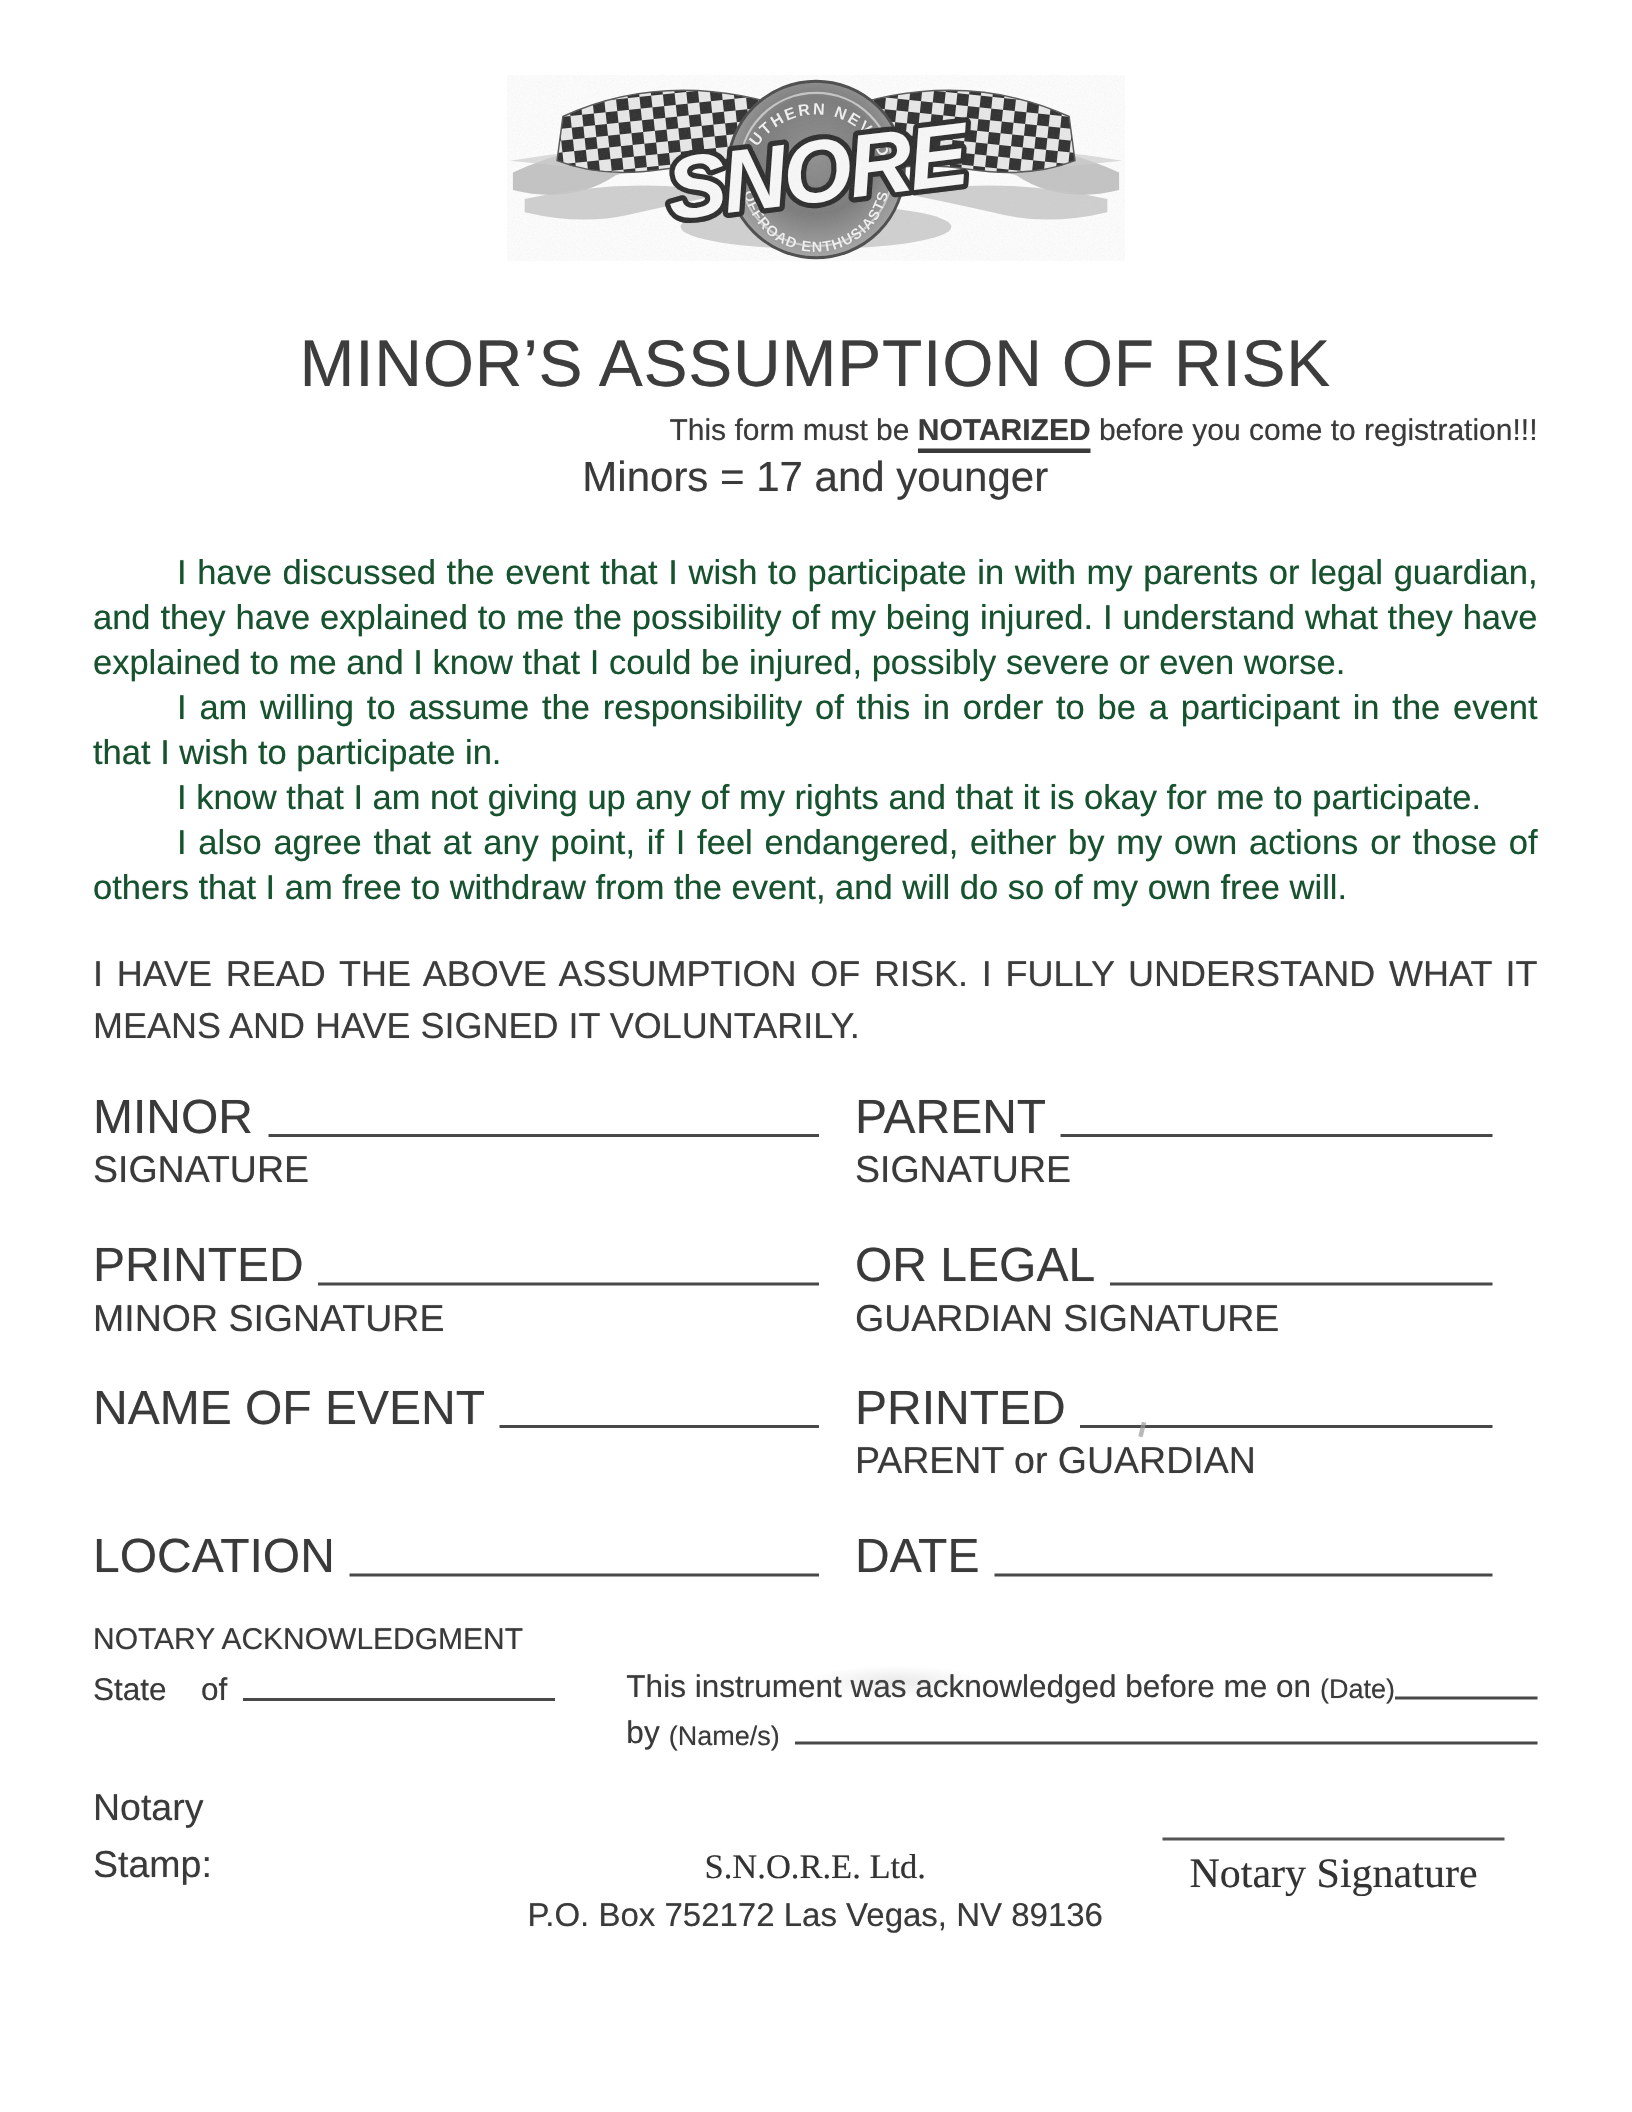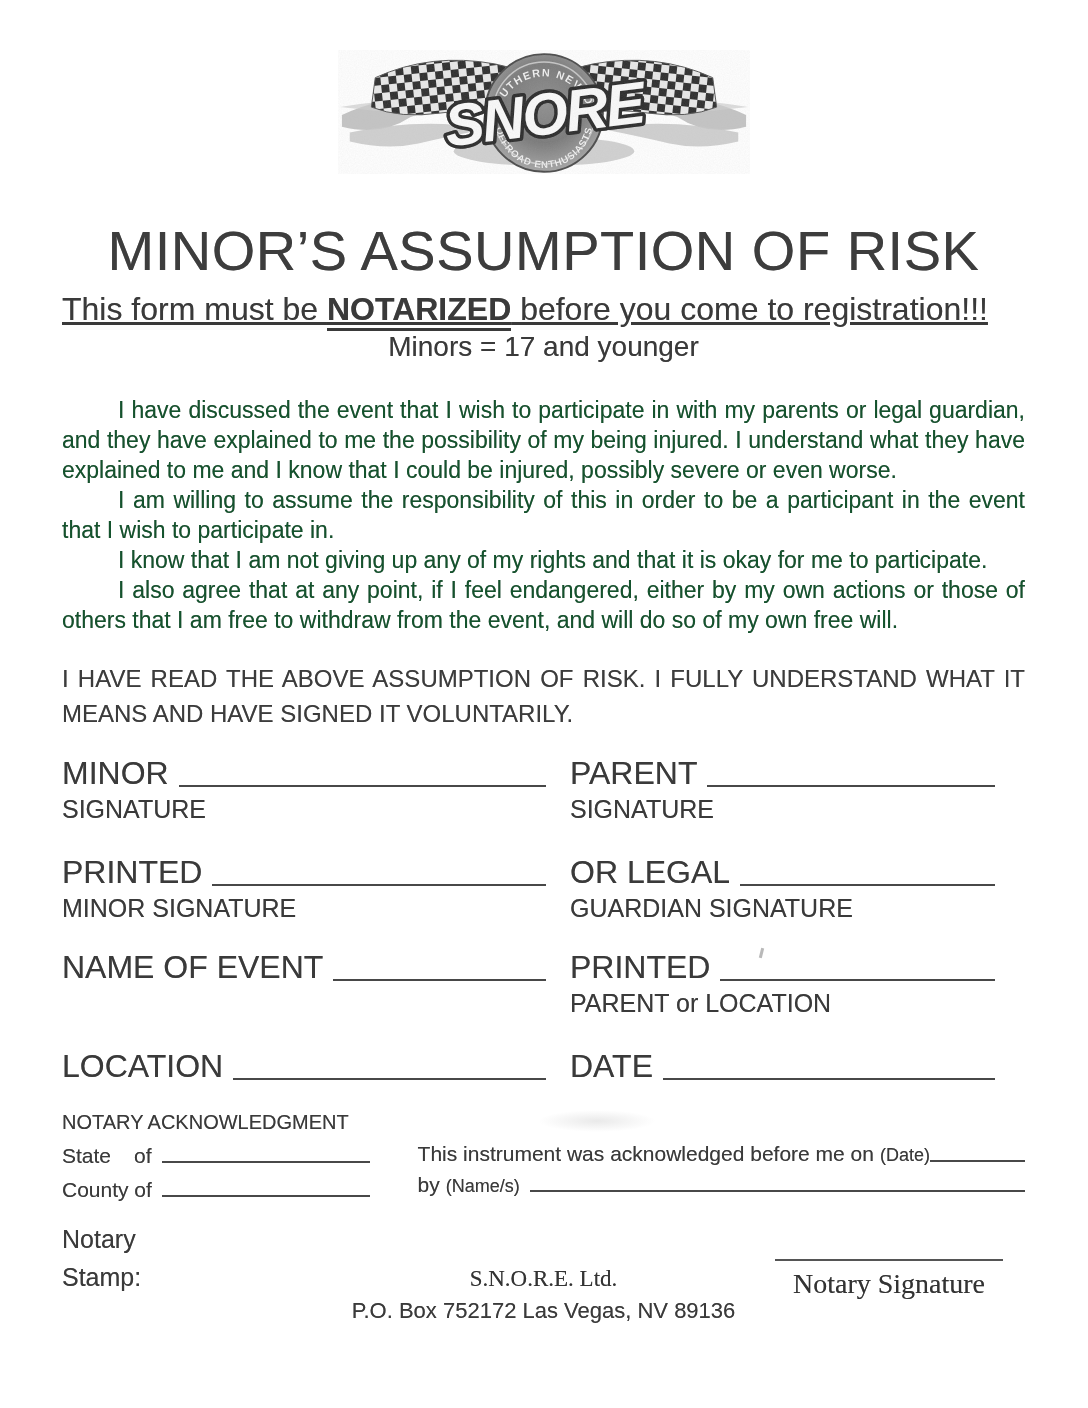--- a/index.html
+++ b/index.html
@@ -3,22 +3,22 @@
 <meta charset="utf-8">
 <style>
   html,body{margin:0;padding:0;background:#ffffff;}
   .page{
     width:1088px;height:1408px;background:#ffffff;position:relative;
     font-family:"Liberation Sans","DejaVu Sans",sans-serif;color:#3a3a3a;
     box-sizing:border-box;padding:50px 63px 0 62px;overflow:hidden;
     text-shadow:0 0 .5px rgba(58,58,58,.55);
   }
   .logo-wrap{text-align:center;height:124px;}
-  .title{font-size:56px;font-weight:400;text-align:center;margin:44px 0 0;letter-spacing:.5px;color:#3d3d3d;}
-  .notice{font-size:32px;text-align:left;margin-top:8px;text-decoration:underline;}
+  .title{font-size:44px;font-weight:400;text-align:center;margin:44px 0 0;letter-spacing:.5px;color:#3d3d3d;}
+  .notice{font-size:20px;text-align:right;margin-top:8px;}
   .notice b{font-weight:700;border-bottom:3px solid #3a3a3a;padding-bottom:1px;}
   .minors{font-size:28px;text-align:center;margin-top:3px;}
   .paras{margin-top:32px;}
   .paras p{font-size:23px;line-height:30px;margin:0;text-align:justify;text-indent:56px;color:#14532d;}
   .statement{font-size:24px;line-height:35px;margin-top:26px;text-align:justify;color:#3c3c3c;}
   .frow{display:flex;}
   .fcol-l{width:508px;padding-right:24px;box-sizing:border-box;}
   .fcol-r{flex:1;padding-right:30px;box-sizing:border-box;}
   .fline{display:flex;align-items:flex-end;font-size:32px;}
   .flabel{white-space:nowrap;}
@@ -168,21 +168,21 @@
       <div class="fline">
         <span class="flabel">NAME OF EVENT</span>
         <span class="blank"></span>
       </div>
     </div>
     <div class="fcol-r">
       <div class="fline">
         <span class="flabel">PRINTED</span>
         <span class="blank"></span>
       </div>
-      <div class="fsub">PARENT or LOCATION</div>
+      <div class="fsub">PARENT or GUARDIAN</div>
     </div>
   </div>
 
   <div class="frow mt4">
     <div class="fcol-l">
       <div class="fline">
         <span class="flabel">LOCATION</span>
         <span class="blank"></span>
       </div>
     </div>
@@ -196,24 +196,20 @@
 
   <h2 class="notary-h">NOTARY ACKNOWLEDGMENT</h2>
 
   <div class="notary-block">
     <div class="not-left">
       <div class="srow">
         <span class="w-state">State</span>
         <span>of</span>
         <span class="blank"></span>
       </div>
-      <div class="srow">
-        <span>County of</span>
-        <span class="blank"></span>
-      </div>
     </div>
     <div class="not-right">
       <div class="ack1">
         <span class="nowrap">This instrument was acknowledged before me on</span>
         <span class="hint">(Date)</span>
         <span class="blank-date"></span>
       </div>
       <div class="ack2">
         <span>by</span>
         <span class="hint">(Name/s)</span>

